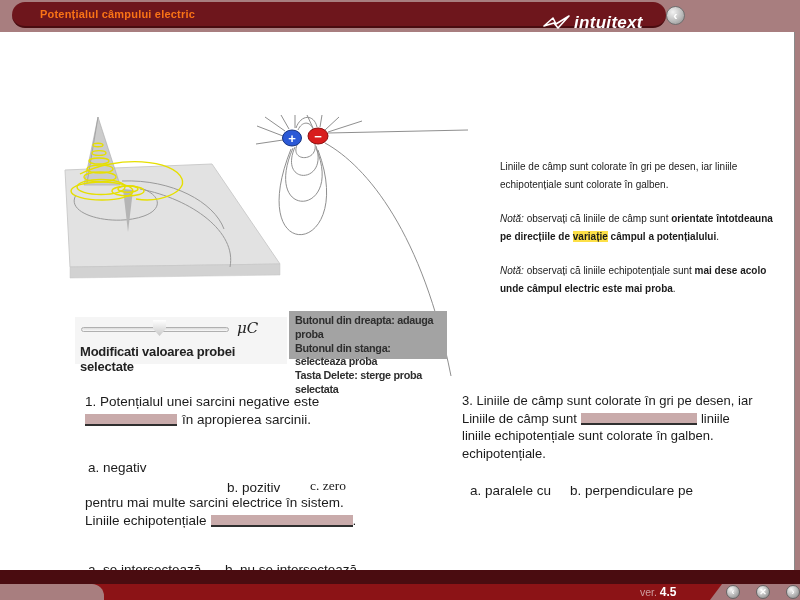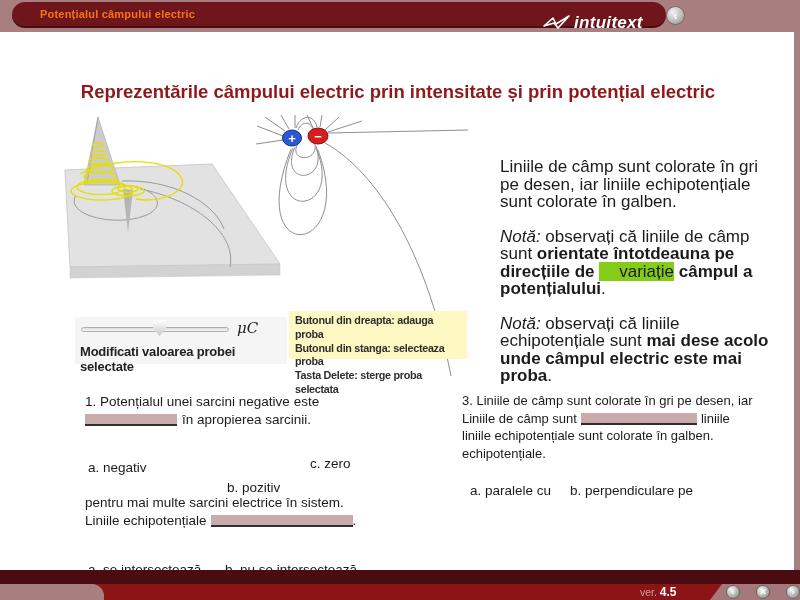--- a/index.html
+++ b/index.html
@@ -37,31 +37,31 @@
     background:linear-gradient(#dcdcdc,#f8f8f8); border:1px solid #b0b0b0; border-radius:3px; }
   .slider-thumb { position:absolute; left:78px; top:3px; width:13px; height:16px;
     background:linear-gradient(#ffffff,#c9c9c9);
     clip-path:polygon(0 0,100% 0,100% 55%,50% 100%,0 55%);
     filter:drop-shadow(0 0 1px #808080); cursor:pointer; }
   .slider-label { position:absolute; left:5px; top:27px; font-size:13px; font-weight:bold;
     color:#222; letter-spacing:-.2px; }
   .unit { position:absolute; left:237px; top:287px; font-family:"DejaVu Serif", serif;
     font-style:italic; font-size:15px; color:#222; }
 
-  .info-box { position:absolute; left:289px; top:279px; width:178px; height:48px;
-    background:#fef9c3; padding:3px 6px; font-size:10.8px; font-weight:bold; color:#2e2e2e;
+  .info-box { position:absolute; left:289px; top:279px; width:158px; height:48px;
+    background:#a3a3a3; padding:3px 6px; font-size:10.8px; font-weight:bold; color:#2e2e2e;
     line-height:13.8px; letter-spacing:-.3px; }
 
   
-  .info-col { position:absolute; left:500px; top:126px; width:280px; font-size:17px;
+  .info-col { position:absolute; left:500px; top:126px; width:280px; font-size:10px;
     line-height:17.5px; color:#1b1b1b; }
   .info-col p { margin-bottom:17px; }
   .note-label { font-style:italic; }
   .b { font-weight:bold; }
-  .hl { background:#84cc16; font-weight:normal;padding-left:20px; }
+  .hl { background:#fde047; font-weight:bold; }
 
   
   .q { position:absolute; font-size:13.5px; color:#1b1b1b; line-height:17.5px; }
   #q1 { left:85px; top:361px; width:330px; }
   #q2 { left:85px; top:462px; width:340px; }
   #q3 { left:462px; top:360px; width:333px; font-size:13px; }
   .blank { display:inline-block; background:#c9abab; border-bottom:2px solid #2f2f2f;
     height:12px; vertical-align:-2px; cursor:pointer; }
   .blank-q1 { width:92px; margin-right:5px; }
   .blank-q2 { width:142px; margin-left:4px; }
@@ -91,21 +91,20 @@
   <span class="logo">
     <svg width="27" height="17" viewBox="0 0 27 17">
       <path d="M1,11 L10,3 L13,9 L26,1 L15,13 L11,8 Z" fill="none" stroke="#ffffff" stroke-width="1.6" stroke-linejoin="round"></path>
     </svg>
     <span class="logo-text">intuitext</span>
   </span>
 </div>
 <div class="round-btn" id="collapse-btn">‹</div>
 
 <div class="content">
-  <div class="page-title">Reprezentările câmpului electric prin intensitate și prin potențial electric</div>
 
   <svg class="viz3d" width="220" height="205" viewBox="0 0 220 205">
     <polygon points="3,53 150,47 218,147 8,150" fill="#e2e2e2" stroke="#cccccc" stroke-width="1"></polygon>
     <polygon points="8,150 218,147 218,158 8,161" fill="#d2d2d2" stroke="#c4c4c4" stroke-width="0.5"></polygon>
     <g stroke="#9a9a9a" fill="none" stroke-width="1">
       <path d="M14,78 C2,98 52,110 82,99 C104,91 98,74 70,69"></path>
       <path d="M78,72 C130,82 175,115 168,150"></path>
       <path d="M60,64 C110,62 152,85 162,112"></path>
     </g>
     <polygon points="61,72 71,73 66,115" fill="#b5b5b5"></polygon>
@@ -179,21 +178,21 @@
   </div>
 
   <div class="q" id="q1">
     <div>1. Potențialul unei sarcini negative este</div>
     <div>
       <span class="blank blank-q1"></span><span>în apropierea sarcinii.</span>
     </div>
   </div>
   <span class="opt" style="left:88px;  top:428px;">a. negativ</span>
   <span class="opt" style="left:203px; top:448px;margin-left:24px;">b. pozitiv</span>
-  <span class="opt" style="left:310px; top:424px;">c. zero</span>
+  <span class="opt" style="left:310px; top:446px;font-family:Liberation Serif, serif;">c. zero</span>
 
   <div class="q" id="q2">
     <div>pentru mai multe sarcini electrice în sistem.</div>
     <div>
       <span>Liniile echipotențiale</span><span class="blank blank-q2"></span><span>.</span>
     </div>
   </div>
   <span class="opt" style="left:88px;  top:530px;">a. se intersectează</span>
   <span class="opt" style="left:225px; top:530px;">b. nu se intersectează</span>
 

